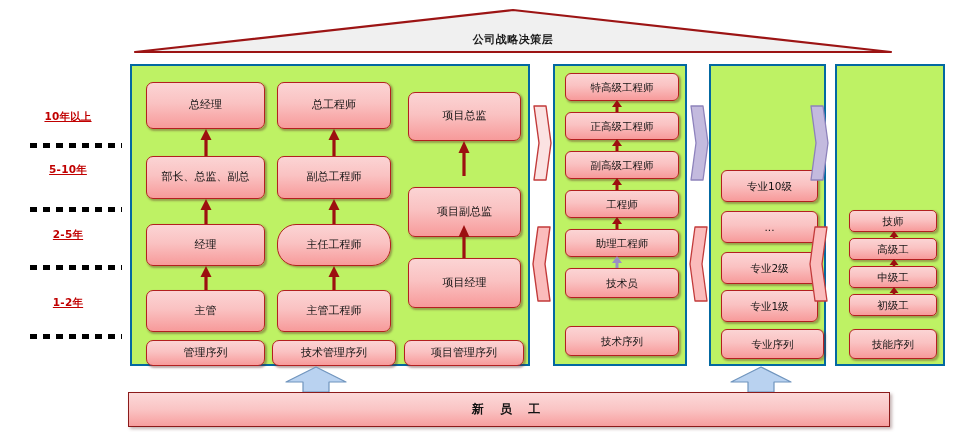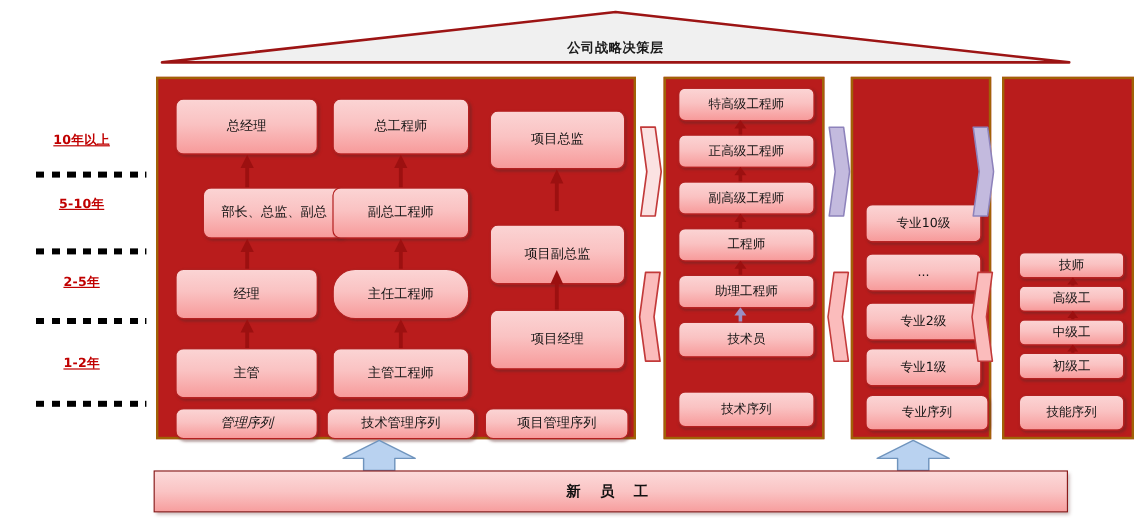--- a/index.html
+++ b/index.html
@@ -12,21 +12,21 @@
   #roof{position:absolute;left:133px;top:8px;width:760px;height:48px;}
   #roof svg{display:block;}
   #roof-title{
     position:absolute;left:133px;top:30px;width:760px;height:20px;
     text-align:center;font-size:11px;font-weight:bold;color:#1a1a1a;
     letter-spacing:.5px;line-height:20px;
   }
 
   
   .panel{
-    position:absolute;border:2px solid #a16207;background:#b91c1c;
+    position:absolute;border:2px solid #0369a1;background:#bef264;
     box-sizing:border-box;
   }
 
   
   .rbox{
     position:absolute;box-sizing:border-box;
     border:1px solid #b32020;border-radius:7px;
     background:linear-gradient(to bottom,#fbd4d4 0%,#fac2c2 45%,#f79a9a 100%);
     box-shadow:1.5px 1.5px 2px rgba(90,40,40,.40);
     display:flex;align-items:center;justify-content:center;
@@ -91,36 +91,36 @@
 
 <div class="panel" style="left:130px;top:64px;width:400px;height:302px;">
 
   <div class="rbox" style="left:14px;top:16px;width:119px;height:47px;">总经理</div>
   <div class="varrow" style="left:68px;top:63px;height:28px;">
     <svg width="12" height="28" viewBox="0 0 12 28">
         <path d="M6 28 L6 9" stroke="#9c1010" stroke-width="3.2"></path>
         <polygon points="6,0 11.5,11 0.5,11" fill="#9c1010"></polygon>
       </svg>
   </div>
-  <div class="rbox" style="left:14px;top:90px;width:119px;height:43px;margin-left:23px;">部长、总监、副总</div>
+  <div class="rbox" style="left:14px;top:90px;width:119px;height:43px;">部长、总监、副总</div>
   <div class="varrow" style="left:68px;top:133px;height:26px;">
     <svg width="12" height="26" viewBox="0 0 12 26">
         <path d="M6 26 L6 9" stroke="#9c1010" stroke-width="3.2"></path>
         <polygon points="6,0 11.5,11 0.5,11" fill="#9c1010"></polygon>
       </svg>
   </div>
   <div class="rbox" style="left:14px;top:158px;width:119px;height:42px;text-align:center;">经理</div>
   <div class="varrow" style="left:68px;top:200px;height:26px;">
     <svg width="12" height="26" viewBox="0 0 12 26">
         <path d="M6 26 L6 9" stroke="#9c1010" stroke-width="3.2"></path>
         <polygon points="6,0 11.5,11 0.5,11" fill="#9c1010"></polygon>
       </svg>
   </div>
   <div class="rbox" style="left:14px;top:224px;width:119px;height:42px;">主管</div>
-  <div class="rbox" style="left:14px;top:274px;width:119px;height:26px;font-style:italic;">管理序列</div>
+  <div class="rbox" style="left:14px;top:274px;width:119px;height:26px;">管理序列</div>
 
   <div class="rbox" style="left:145px;top:16px;width:114px;height:47px;">总工程师</div>
   <div class="varrow" style="left:196px;top:63px;height:28px;">
     <svg width="12" height="28" viewBox="0 0 12 28">
         <path d="M6 28 L6 9" stroke="#9c1010" stroke-width="3.2"></path>
         <polygon points="6,0 11.5,11 0.5,11" fill="#9c1010"></polygon>
       </svg>
   </div>
   <div class="rbox" style="left:145px;top:90px;width:114px;height:43px;">副总工程师</div>
   <div class="varrow" style="left:196px;top:133px;height:26px;">

